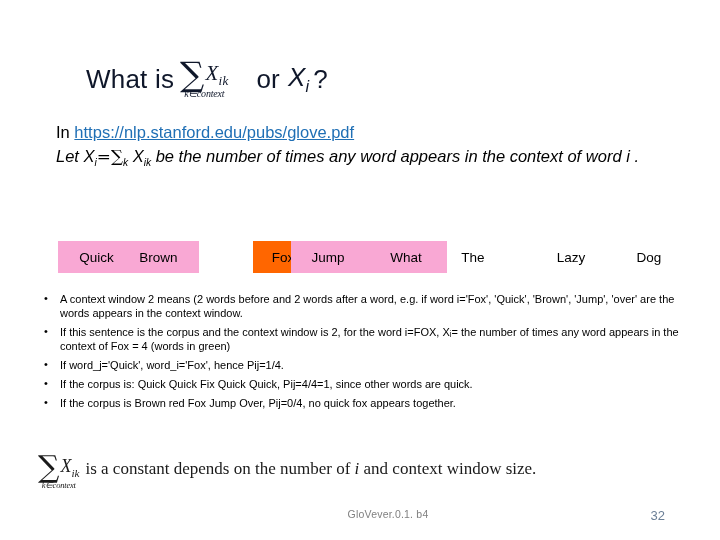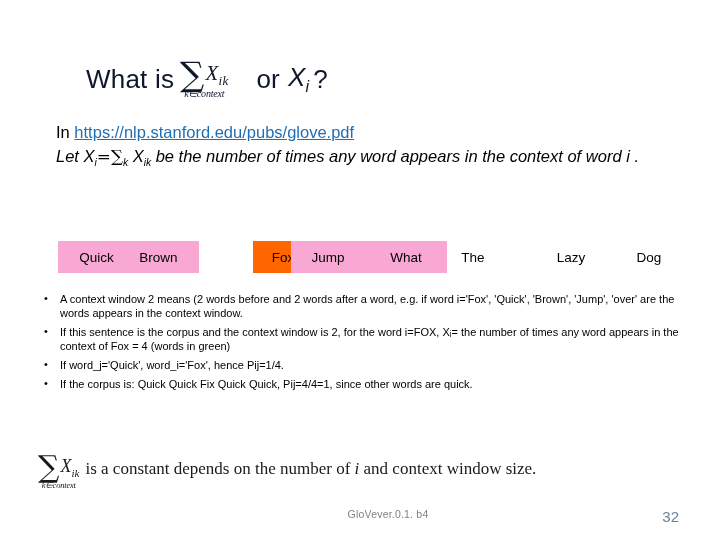--- a/index.html
+++ b/index.html
@@ -204,23 +204,23 @@
     left: 0;
     width: 720px;
     text-align: center;
     font-size: 10.5px;
     color: #808080;
     letter-spacing: 0.2px;
     margin-left: 28px;
   }
   .footer-page {
     position: absolute;
-    right: 41px;
+    right: 55px;
     top: 0;
-    font-size: 15px;
+    font-size: 13px;
     color: #6b7f96;
   }
 </style>
 </head>
 <body>
 
 <div class="slide">
 
   <div class="title">
     <span class="t-word">What is</span>
@@ -275,20 +275,21 @@
     <div class="wt-cell wt-plain" style="left:556px; width:70px;">
         <span>Dog</span>
       </div>
   </div>
 
   <div class="bullets">
     <div class="bullet">A context window 2 means (2 words before and 2 words after a word, e.g. if word i='Fox', 'Quick', 'Brown', 'Jump', 'over' are the words appears in the context window.</div>
     <div class="bullet">If this sentence is the corpus and the context window is 2, for the word i=FOX, Xᵢ= the number of times any word appears in the context of Fox = 4 (words in green)</div>
     <div class="bullet">If  word_j='Quick', word_i='Fox', hence Pij=1/4.</div>
     <div class="bullet">If the corpus is: Quick Quick Fix Quick Quick, Pij=4/4=1, since other words are quick.</div>
+    <div class="bullet">If the corpus is Brown red Fox Jump Over, Pij=0/4, no quick fox appears together.</div>
   </div>
 
   <div class="bottom-eq">
     <span class="sum-inline">
       <span class="sum-row">
         <span class="sigma">∑</span>
         <span class="sum-arg">
           <span>X</span><sub>ik</sub>
         </span>
       </span>

